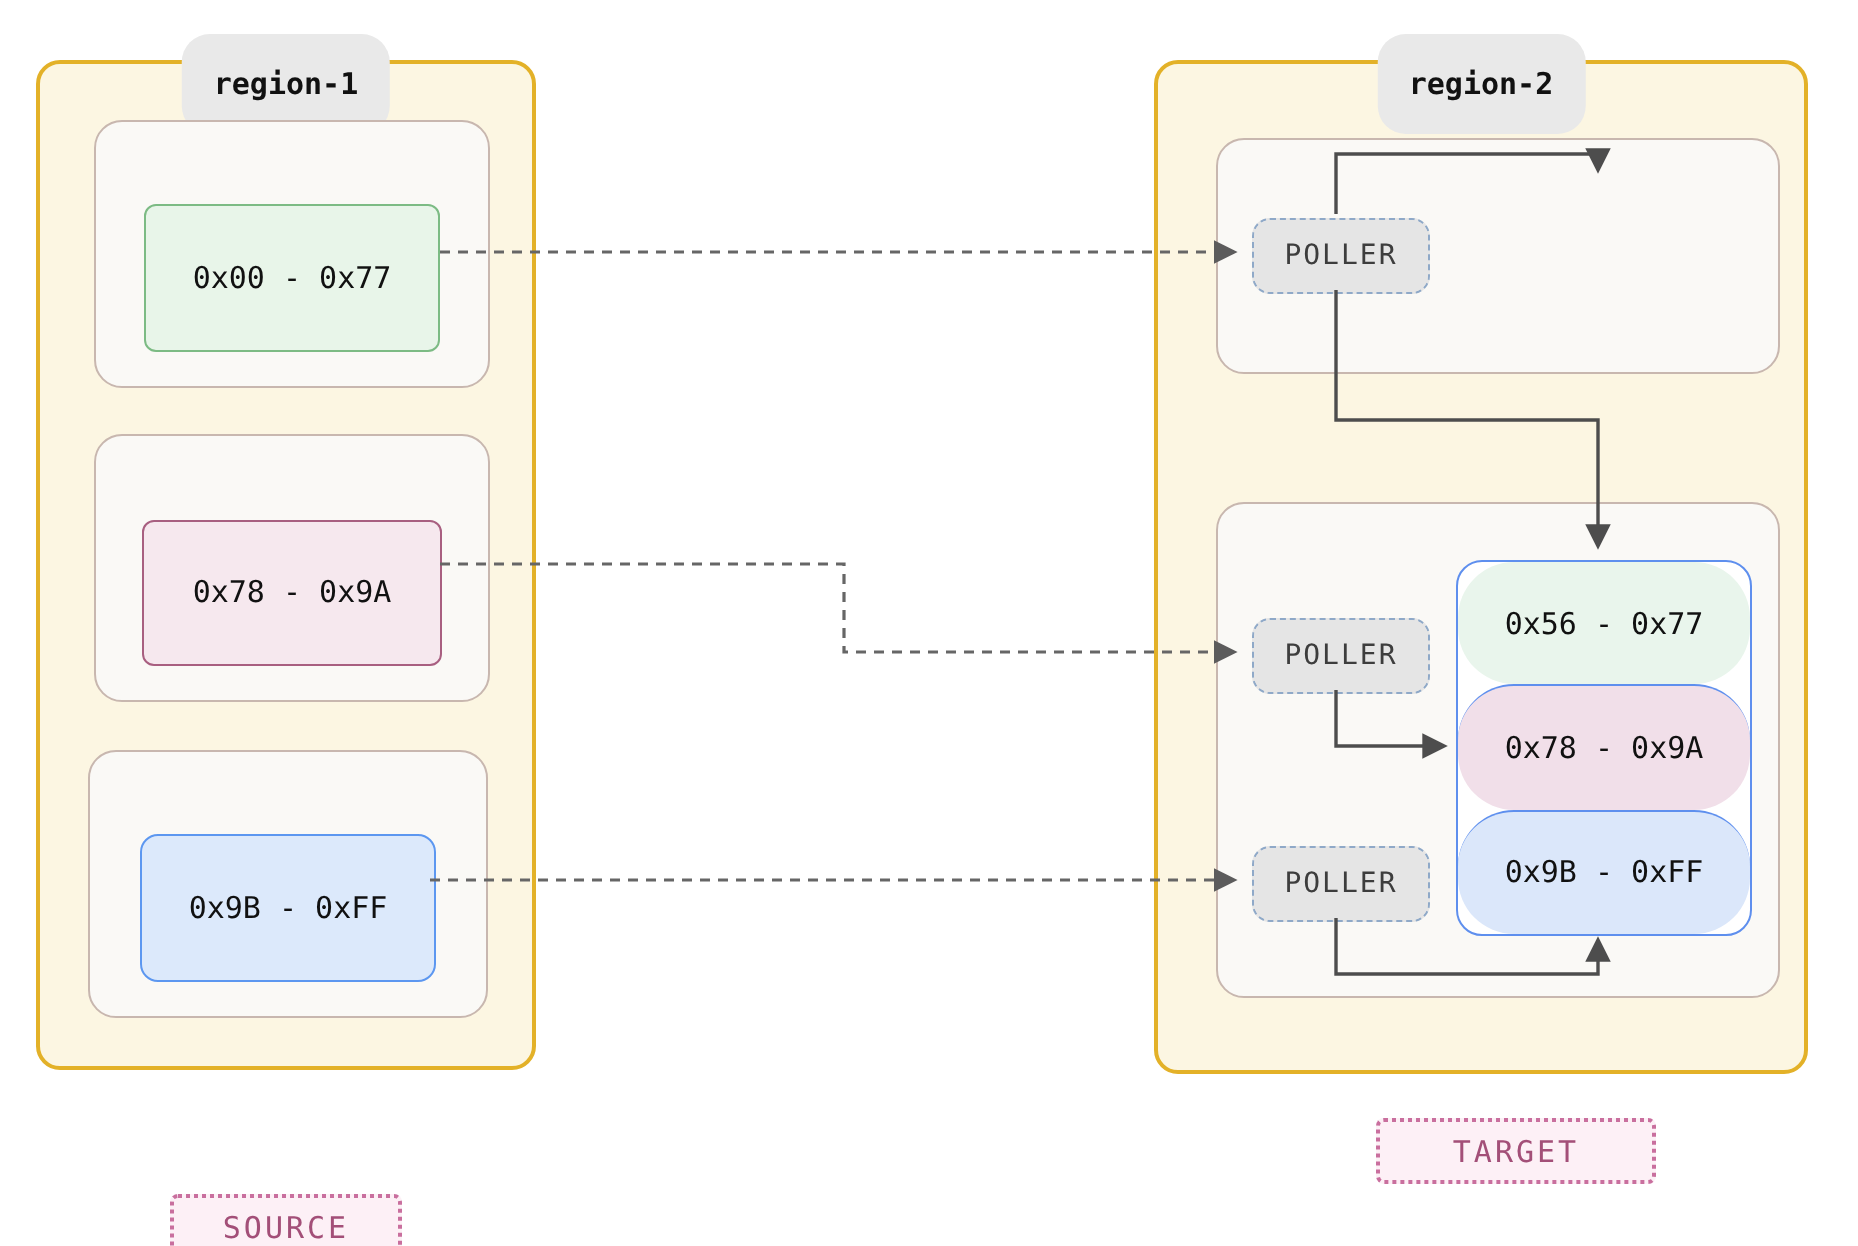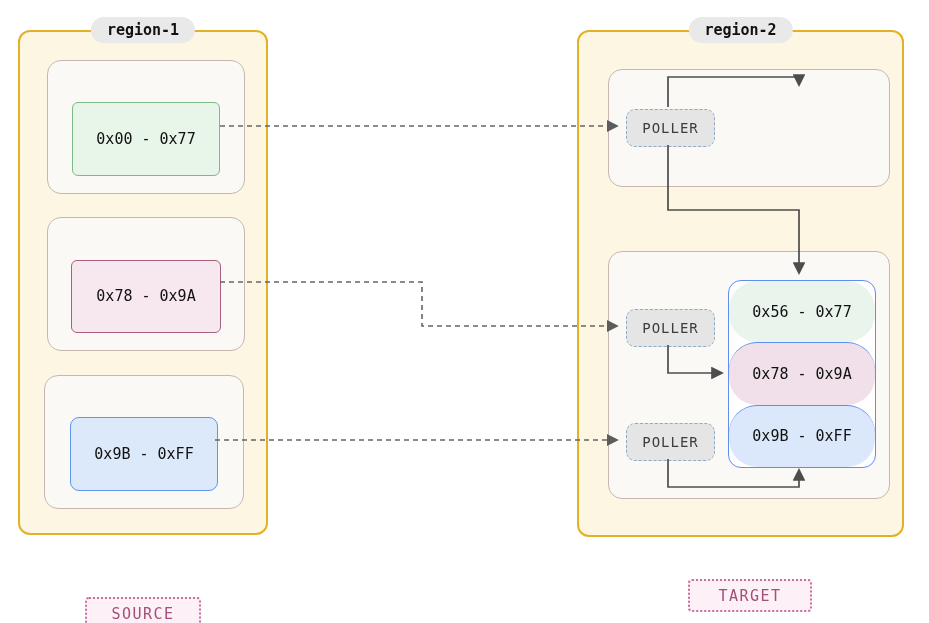--- a/index.html
+++ b/index.html
@@ -7,21 +7,21 @@
     position:relative;width:929px;height:623px;background:#ffffff;
     font-family:"DejaVu Sans Mono","Liberation Mono",monospace;
     overflow:hidden;
   }
   .region{
     position:absolute;background:#fcf6e2;border:2px solid #e3b128;border-radius:12px;
     box-sizing:border-box;
   }
   .region-label{
     position:absolute;top:-15px;left:50%;transform:translateX(-50%);
-    background:#e9e9e9;border-radius:14px;padding:3px 16px;
+    background:#e9e9e9;border-radius:14px;padding:15px 16px;
     font-weight:700;font-size:15px;color:#111;white-space:nowrap;line-height:20px;
   }
   .inner-container{
     position:absolute;background:#faf9f6;border:1.4px solid #c8b7af;border-radius:14px;
     box-sizing:border-box;display:flex;align-items:center;justify-content:center;
   }
   .block{
     display:flex;align-items:center;justify-content:center;
     font-size:15px;color:#111;border-radius:6px;box-sizing:border-box;white-space:nowrap;margin-top:24px;
   }
@@ -86,21 +86,21 @@
 
       <div class="stack" style="left:119px;top:28px;width:148px;height:188px;">
         <div class="stack-section green">0x56 - 0x77</div>
         <div class="stack-section pink">0x78 - 0x9A</div>
         <div class="stack-section blue">0x9B - 0xFF</div>
       </div>
     </div>
   </div>
 
   <div class="tag" style="left:85px;top:559px;width:116px;height:34px;margin-top:38px;">SOURCE</div>
-  <div class="tag" style="left:688px;top:579px;width:124px;height:33px;">TARGET</div>
+  <div class="tag" style="left:688px;top:559px;width:140px;height:33px;">TARGET</div>
 
   <svg class="overlay" viewBox="0 0 929 623" xmlns="http://www.w3.org/2000/svg">
     <defs>
       <marker id="arrowDark" viewBox="0 0 10 10" refX="8.5" refY="5" markerWidth="7.5" markerHeight="7.5" orient="auto-start-reverse">
         <path d="M0,0 L10,5 L0,10 z" fill="#4d4d4d"></path>
       </marker>
       <marker id="arrowGray" viewBox="0 0 10 10" refX="8.5" refY="5" markerWidth="7.5" markerHeight="7.5" orient="auto-start-reverse">
         <path d="M0,0 L10,5 L0,10 z" fill="#5c5c5c"></path>
       </marker>
     </defs>

